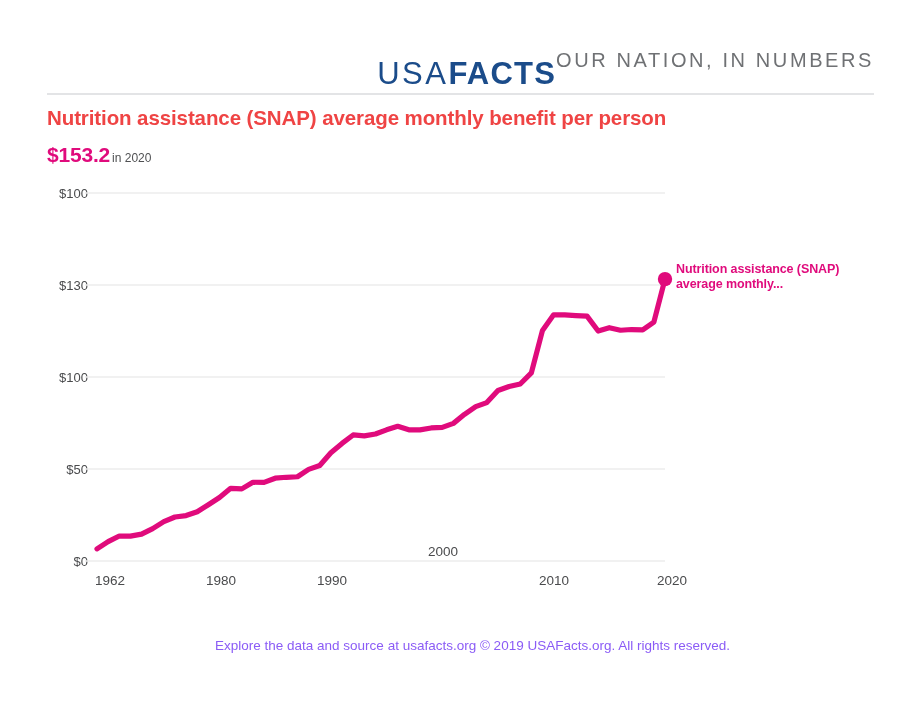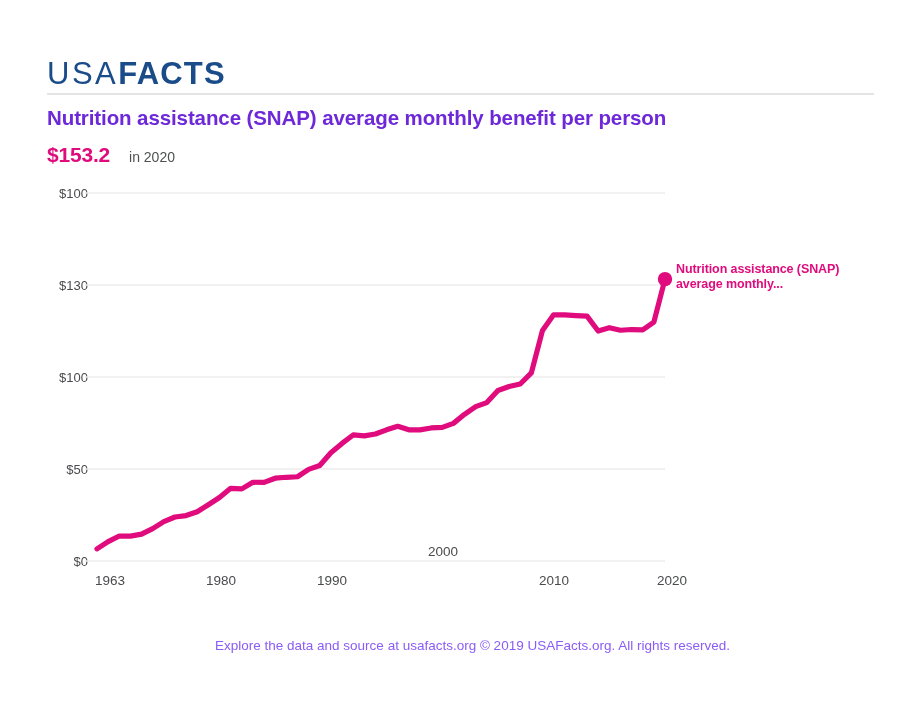--- a/index.html
+++ b/index.html
@@ -24,21 +24,21 @@
 
   
   .header {
     position: absolute;
     left: 47px;
     top: 40px;
     width: 827px;
     height: 52px;
     display: flex;
     align-items: flex-start;
-    justify-content: space-between;
+    justify-content: flex-end;
   }
   .logo {
     font-size: 31px;
     line-height: 36px;
     color: #1B4C8A;
     letter-spacing: 1.5px;
     white-space: nowrap;
     display: flex;
     align-items: baseline;
   }
@@ -69,43 +69,43 @@
     background: #E3E4E6;
   }
 
   
   .chart-title {
     position: absolute;
     left: 47px;
     top: 106px;
     font-size: 20.5px;
     font-weight: 700;
-    color: #6d28d9;
+    color: #ef4444;
     letter-spacing: -0.1px;
     white-space: nowrap;
   }
   .subtitle {
     position: absolute;
     left: 47px;
     top: 143px;
     display: flex;
     align-items: baseline;
     white-space: nowrap;
   }
   .subtitle .value {
     font-size: 21px;
     font-weight: 700;
     color: #E00B7C;
     letter-spacing: -0.2px;
   }
   .subtitle .suffix {
-    font-size: 14px;
+    font-size: 12px;
     font-weight: 400;
     color: #4F5052;
-    margin-left: 19px;
+    margin-left: 2px;
   }
 
   
   .plot {
     position: absolute;
     left: 0;
     top: 0;
     width: 921px;
     height: 703px;
     pointer-events: none;
@@ -158,36 +158,37 @@
 </head>
 <body>
 
 <div class="page">
 
   <div class="header">
     <div class="logo">
       <span class="usa">USA</span>
         <span class="facts">FACTS</span>
     </div>
+    <div class="tagline">OUR NATION, IN NUMBERS</div>
   </div>
   <div class="header-rule"></div>
 
   <div class="chart-title">Nutrition assistance (SNAP) average monthly benefit per person</div>
   <div class="subtitle">
     <span class="value">$153.2</span>
     <span class="suffix">in 2020</span>
   </div>
 
   <div class="ylabel" style="left:36px; top:186px;">$100</div>
   <div class="ylabel" style="left:36px; top:278px;">$130</div>
   <div class="ylabel" style="left:36px; top:370px;">$100</div>
   <div class="ylabel" style="left:36px; top:462px;">$50</div>
   <div class="ylabel" style="left:36px; top:554px;">$0</div>
 
-  <div class="xlabel" style="left:80px; top:573px;">1963</div>
+  <div class="xlabel" style="left:80px; top:573px;">1962</div>
   <div class="xlabel" style="left:191px; top:573px;">1980</div>
   <div class="xlabel" style="left:302px; top:573px;">1990</div>
   <div class="xlabel" style="left:413px; top:544px;">2000</div>
   <div class="xlabel" style="left:524px; top:573px;">2010</div>
   <div class="xlabel" style="left:642px; top:573px;">2020</div>
 
   <div class="plot">
     <svg width="921" height="703" viewBox="0 0 921 703" xmlns="http://www.w3.org/2000/svg">
       <g id="gridlines">
           <line x1="85" x2="665" y1="561" y2="561" stroke="#EDEDED" stroke-width="1.4"></line>

